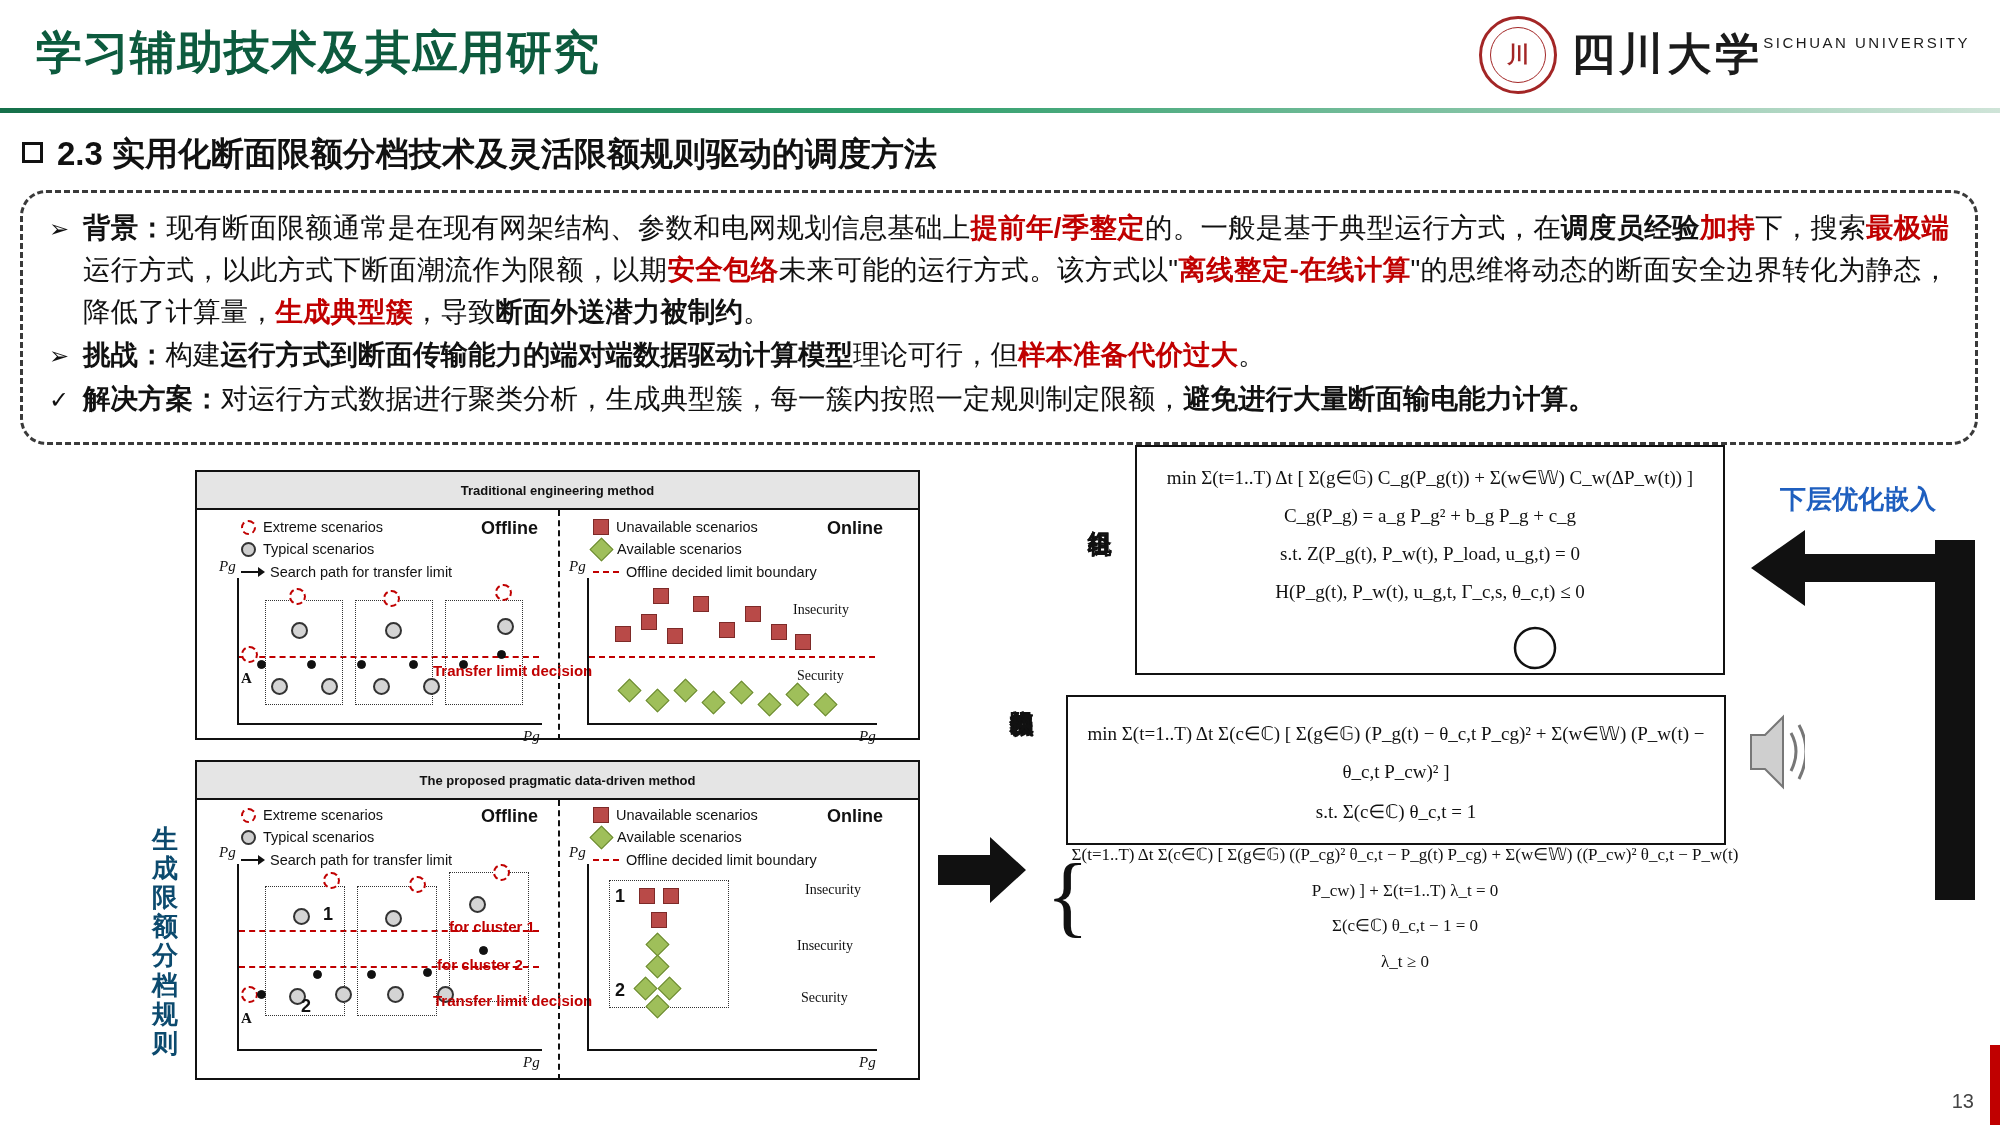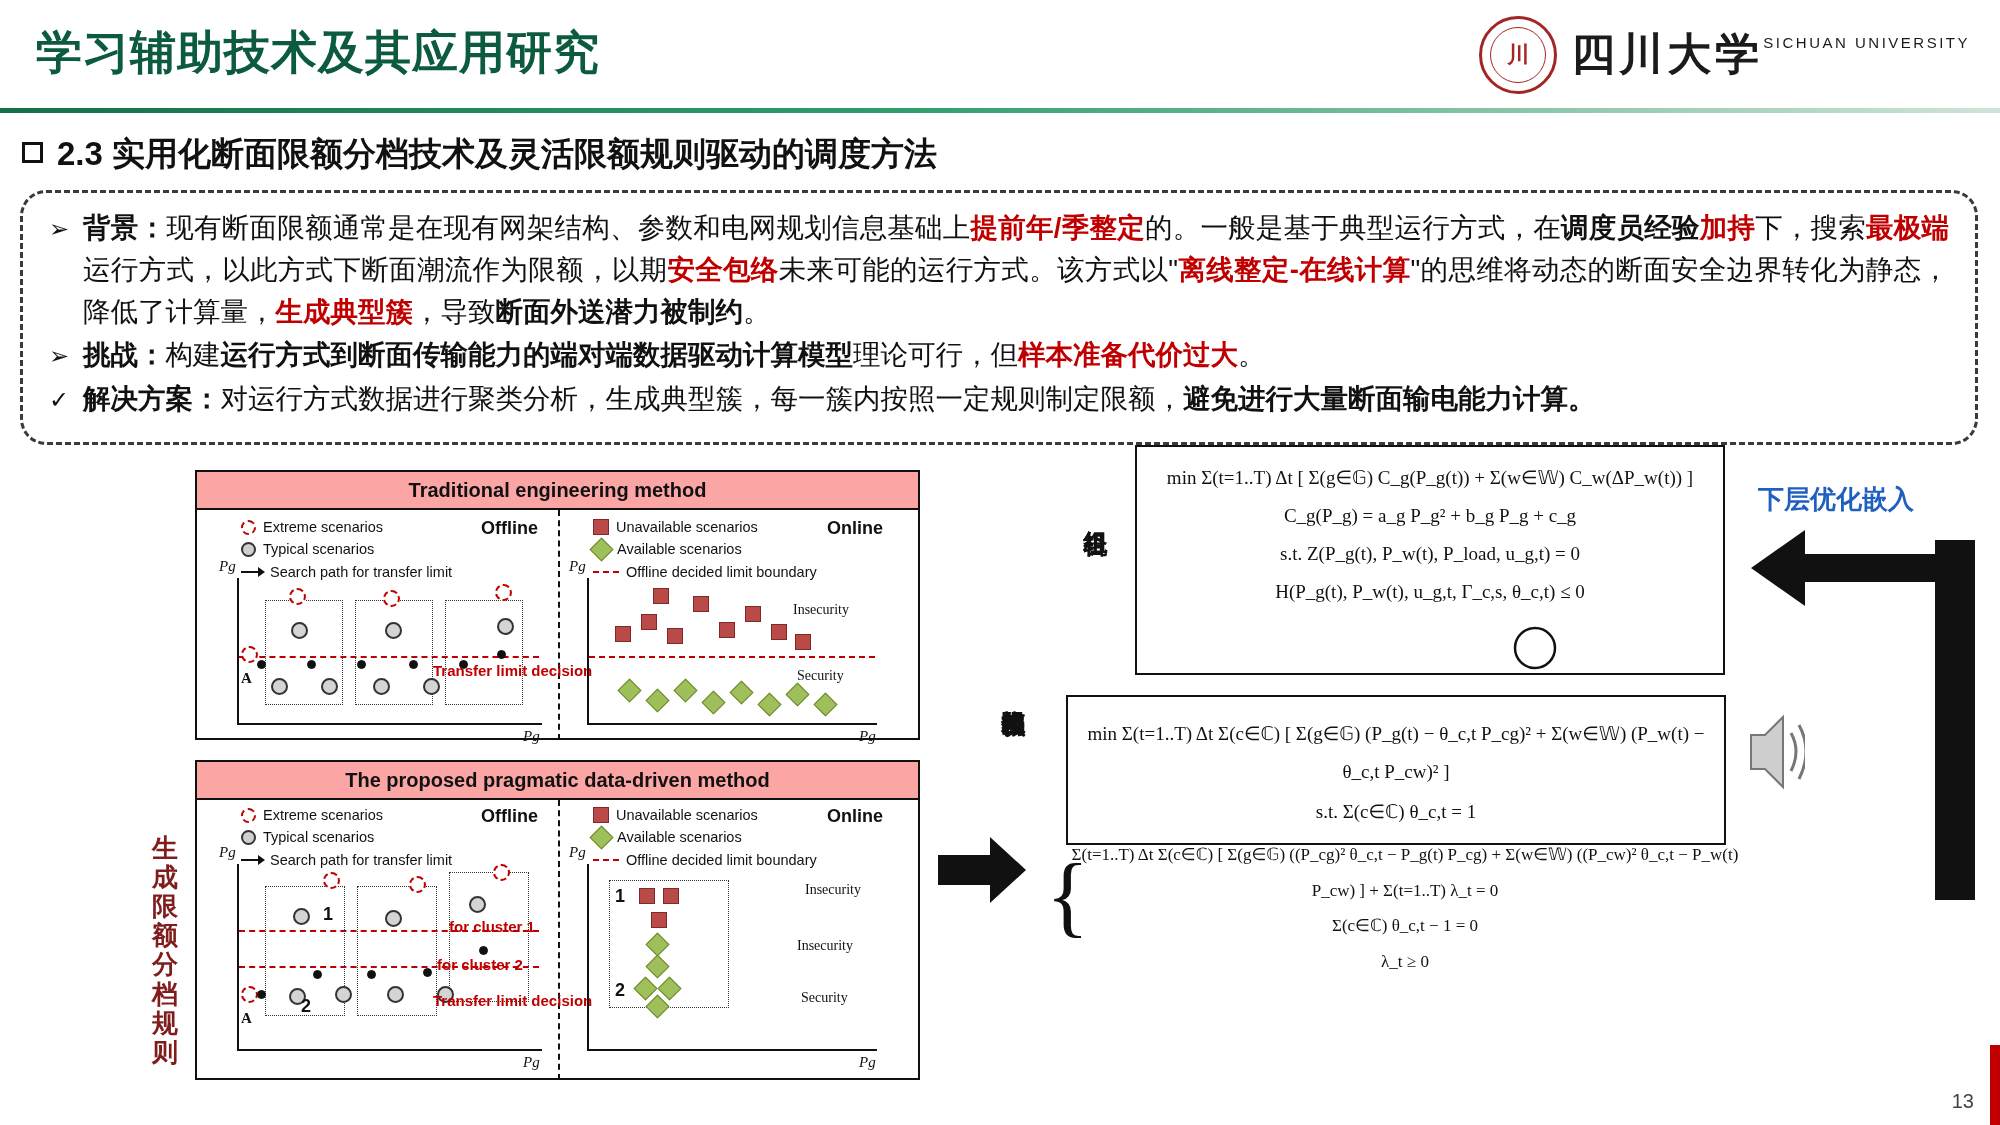--- a/index.html
+++ b/index.html
@@ -66,29 +66,29 @@
   }
   .tcontent{flex:1 1 auto;text-align:justify;}
   b{font-weight:bold;}
   .red{color:#c00000;font-weight:bold;}
 
   
   .figure{position:absolute;left:0;top:455px;width:2000px;height:660px;}
 
   .vlabel{
     position:absolute;left:148px;top:820px;width:34px;
-    font-size:26px;font-weight:bold;color:#7f1d1d;line-height:1.12;text-align:center;margin-top:9px;
+    font-size:26px;font-weight:bold;color:#0c4a6e;line-height:1.12;text-align:center;
   }
 
   .panel{
     position:absolute;background:#fff;border:2px solid #111;box-sizing:border-box;
   }
   .panel-title{
     height:36px;border-bottom:2px solid #111;display:flex;align-items:center;justify-content:center;
-    font-size:20px;font-weight:bold;color:#111;background:#fca5a5;
+    font-size:13px;font-weight:bold;color:#111;background:#e5e5e5;
   }
   .panel-body{position:relative;height:calc(100% - 36px);}
   .vdash{position:absolute;top:0;bottom:0;border-left:2px dashed #111;}
   .tag{position:absolute;font-size:18px;font-weight:bold;color:#111;}
   .legend{position:absolute;font-size:14.5px;color:#111;line-height:1.55;}
   .legend .row{display:flex;align-items:center;gap:7px;white-space:nowrap;}
   .mk-circle-dash{width:15px;height:15px;border:2px dashed #c00000;border-radius:50%;box-sizing:border-box;}
   .mk-circle{width:15px;height:15px;border:2px solid #333;border-radius:50%;background:#cfcfcf;box-sizing:border-box;}
   .mk-arrow{width:22px;height:2px;background:#111;position:relative;}
   .mk-arrow:after{content:"";position:absolute;right:-2px;top:-4px;border-left:7px solid #111;border-top:5px solid transparent;border-bottom:5px solid transparent;}
@@ -103,21 +103,21 @@
   .node{position:absolute;width:17px;height:17px;border:2px solid #333;border-radius:50%;background:#d4d4d4;box-sizing:border-box;}
   .node.dash{border:2px dashed #c00000;background:#fff;}
   .node.small{width:9px;height:9px;background:#111;border:1px solid #111;}
   .dbox{position:absolute;border:1.5px dotted #333;box-sizing:border-box;}
   .redtxt{position:absolute;font-size:15px;font-weight:bold;color:#c00000;line-height:1.2;}
 
   
   .mathbox{position:absolute;border:2px solid #111;box-sizing:border-box;background:#fff;}
   .math{font-family:"Liberation Serif", serif;color:#111;}
   .side-label{
-    position:absolute;font-size:24px;font-weight:bold;color:#111;line-height:1.15;
+    position:absolute;font-size:24px;font-weight:bold;color:#111;line-height:1.15;text-align:center;
   }
   .blue{color:#1f5fbf;}
   .page-num{position:absolute;right:26px;bottom:12px;font-size:20px;color:#444;margin-left:33px;}
   .redbar{position:absolute;right:0;bottom:0;width:10px;height:80px;background:#c00000;}
 </style>
 </head>
 <body>
 
 <div class="header">
   <div class="title-main">学习辅助技术及其应用研究</div>

